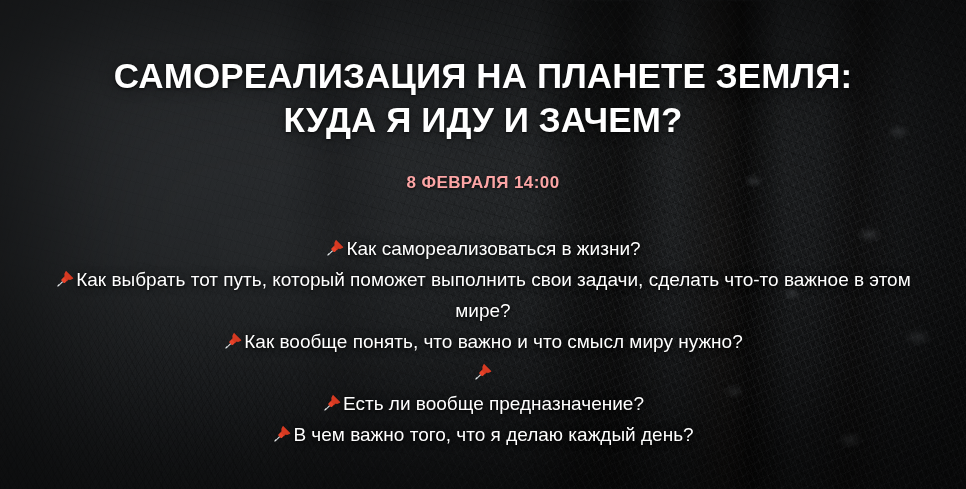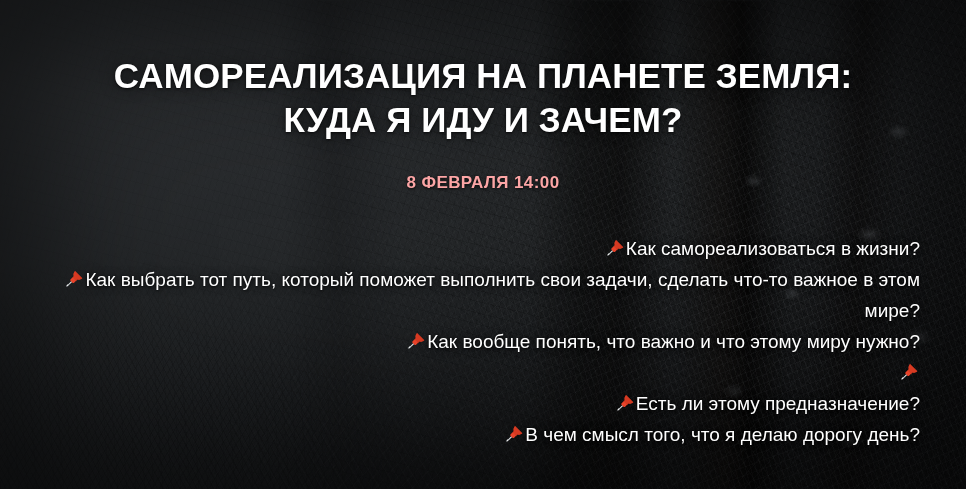--- a/index.html
+++ b/index.html
@@ -130,21 +130,20 @@
     list-style: none;
     margin: 0;
     padding: 40px 46px 0;
   }
   .question-item {
     color: #ffffff;
     font-size: 19px;
     line-height: 31px;
     font-weight: 400;
     text-shadow: 0 1px 3px rgba(0,0,0,0.85), 0 0 10px rgba(0,0,0,0.5);
-    text-align: right;
   }
   .pin-icon {
     display: inline-block;
     font-size: 18px;
     line-height: 1;
     margin-right: 2px;
     vertical-align: -2px;
     text-shadow: none;
   }
   .pin-icon svg { display: block; }
@@ -188,42 +187,42 @@
               <path d="M13.9 2.6 C12.2 4.3 11.6 6.9 12.3 9.0 L9.0 12.3 C7.5 13.8 7.6 14.3 8.6 15.3 L10.4 17.1 C11.4 18.1 11.9 18.2 13.4 16.7 L16.7 13.4 C18.8 14.1 21.4 13.5 23.1 11.8 Z" fill="#e8432a"></path>
               <path d="M13.9 2.6 C12.2 4.3 11.6 6.9 12.3 9.0 L10.8 10.5 L16.0 15.7 L16.7 13.4 C18.8 14.1 21.4 13.5 23.1 11.8 Z" fill="#c8331c" opacity=".55"></path>
             </svg></span><span>Как выбрать тот путь, который поможет выполнить свои задачи, сделать что-то важное в этом мире?</span>
       </li>
       <li class="question-item">
         <span class="pin-icon"><svg width="19" height="19" viewBox="0 0 24 24" aria-hidden="true">
               <path d="M3.2 21.6 L9.4 15.0 L10.6 16.2 L4.2 22.2 Z" fill="#d9dde0"></path>
               <path d="M2.6 22.4 L5.6 20.6 L4.2 19.2 Z" fill="#f2f4f6"></path>
               <path d="M13.9 2.6 C12.2 4.3 11.6 6.9 12.3 9.0 L9.0 12.3 C7.5 13.8 7.6 14.3 8.6 15.3 L10.4 17.1 C11.4 18.1 11.9 18.2 13.4 16.7 L16.7 13.4 C18.8 14.1 21.4 13.5 23.1 11.8 Z" fill="#e8432a"></path>
               <path d="M13.9 2.6 C12.2 4.3 11.6 6.9 12.3 9.0 L10.8 10.5 L16.0 15.7 L16.7 13.4 C18.8 14.1 21.4 13.5 23.1 11.8 Z" fill="#c8331c" opacity=".55"></path>
-            </svg></span><span>Как вообще понять, что важно и что этому миру нужно?</span>
+            </svg></span><span>Как вообще понять, что важно и что смысл миру нужно?</span>
       </li>
       <li class="question-item">
         <span class="pin-icon"><svg width="19" height="19" viewBox="0 0 24 24" aria-hidden="true">
               <path d="M3.2 21.6 L9.4 15.0 L10.6 16.2 L4.2 22.2 Z" fill="#d9dde0"></path>
               <path d="M2.6 22.4 L5.6 20.6 L4.2 19.2 Z" fill="#f2f4f6"></path>
               <path d="M13.9 2.6 C12.2 4.3 11.6 6.9 12.3 9.0 L9.0 12.3 C7.5 13.8 7.6 14.3 8.6 15.3 L10.4 17.1 C11.4 18.1 11.9 18.2 13.4 16.7 L16.7 13.4 C18.8 14.1 21.4 13.5 23.1 11.8 Z" fill="#e8432a"></path>
               <path d="M13.9 2.6 C12.2 4.3 11.6 6.9 12.3 9.0 L10.8 10.5 L16.0 15.7 L16.7 13.4 C18.8 14.1 21.4 13.5 23.1 11.8 Z" fill="#c8331c" opacity=".55"></path>
             </svg></span>
       </li>
       <li class="question-item">
         <span class="pin-icon"><svg width="19" height="19" viewBox="0 0 24 24" aria-hidden="true">
               <path d="M3.2 21.6 L9.4 15.0 L10.6 16.2 L4.2 22.2 Z" fill="#d9dde0"></path>
               <path d="M2.6 22.4 L5.6 20.6 L4.2 19.2 Z" fill="#f2f4f6"></path>
               <path d="M13.9 2.6 C12.2 4.3 11.6 6.9 12.3 9.0 L9.0 12.3 C7.5 13.8 7.6 14.3 8.6 15.3 L10.4 17.1 C11.4 18.1 11.9 18.2 13.4 16.7 L16.7 13.4 C18.8 14.1 21.4 13.5 23.1 11.8 Z" fill="#e8432a"></path>
               <path d="M13.9 2.6 C12.2 4.3 11.6 6.9 12.3 9.0 L10.8 10.5 L16.0 15.7 L16.7 13.4 C18.8 14.1 21.4 13.5 23.1 11.8 Z" fill="#c8331c" opacity=".55"></path>
-            </svg></span><span>Есть ли этому предназначение?</span>
-      </li>
-      <li class="question-item">
-        <span class="pin-icon"><svg width="19" height="19" viewBox="0 0 24 24" aria-hidden="true">
-              <path d="M3.2 21.6 L9.4 15.0 L10.6 16.2 L4.2 22.2 Z" fill="#d9dde0"></path>
-              <path d="M2.6 22.4 L5.6 20.6 L4.2 19.2 Z" fill="#f2f4f6"></path>
-              <path d="M13.9 2.6 C12.2 4.3 11.6 6.9 12.3 9.0 L9.0 12.3 C7.5 13.8 7.6 14.3 8.6 15.3 L10.4 17.1 C11.4 18.1 11.9 18.2 13.4 16.7 L16.7 13.4 C18.8 14.1 21.4 13.5 23.1 11.8 Z" fill="#e8432a"></path>
-              <path d="M13.9 2.6 C12.2 4.3 11.6 6.9 12.3 9.0 L10.8 10.5 L16.0 15.7 L16.7 13.4 C18.8 14.1 21.4 13.5 23.1 11.8 Z" fill="#c8331c" opacity=".55"></path>
-            </svg></span><span>В чем смысл того, что я делаю дорогу день?</span>
+            </svg></span><span>Есть ли вообще предназначение?</span>
+      </li>
+      <li class="question-item">
+        <span class="pin-icon"><svg width="19" height="19" viewBox="0 0 24 24" aria-hidden="true">
+              <path d="M3.2 21.6 L9.4 15.0 L10.6 16.2 L4.2 22.2 Z" fill="#d9dde0"></path>
+              <path d="M2.6 22.4 L5.6 20.6 L4.2 19.2 Z" fill="#f2f4f6"></path>
+              <path d="M13.9 2.6 C12.2 4.3 11.6 6.9 12.3 9.0 L9.0 12.3 C7.5 13.8 7.6 14.3 8.6 15.3 L10.4 17.1 C11.4 18.1 11.9 18.2 13.4 16.7 L16.7 13.4 C18.8 14.1 21.4 13.5 23.1 11.8 Z" fill="#e8432a"></path>
+              <path d="M13.9 2.6 C12.2 4.3 11.6 6.9 12.3 9.0 L10.8 10.5 L16.0 15.7 L16.7 13.4 C18.8 14.1 21.4 13.5 23.1 11.8 Z" fill="#c8331c" opacity=".55"></path>
+            </svg></span><span>В чем важно того, что я делаю каждый день?</span>
       </li>
     </ul>
 
   </div>
 </div>
 
 </body></html>

